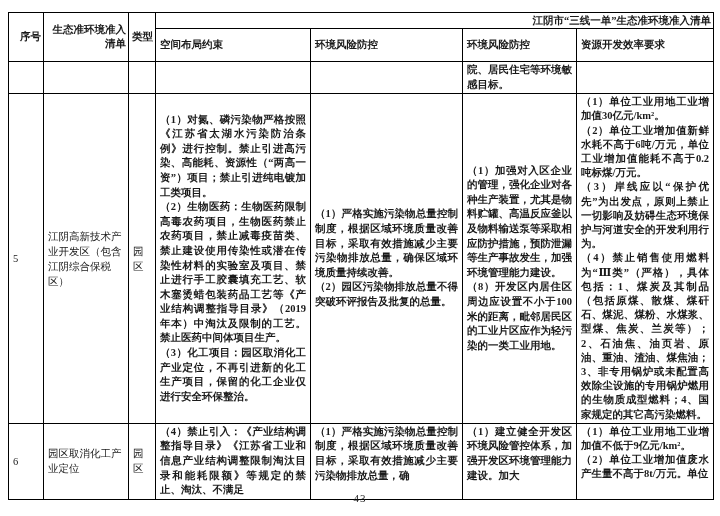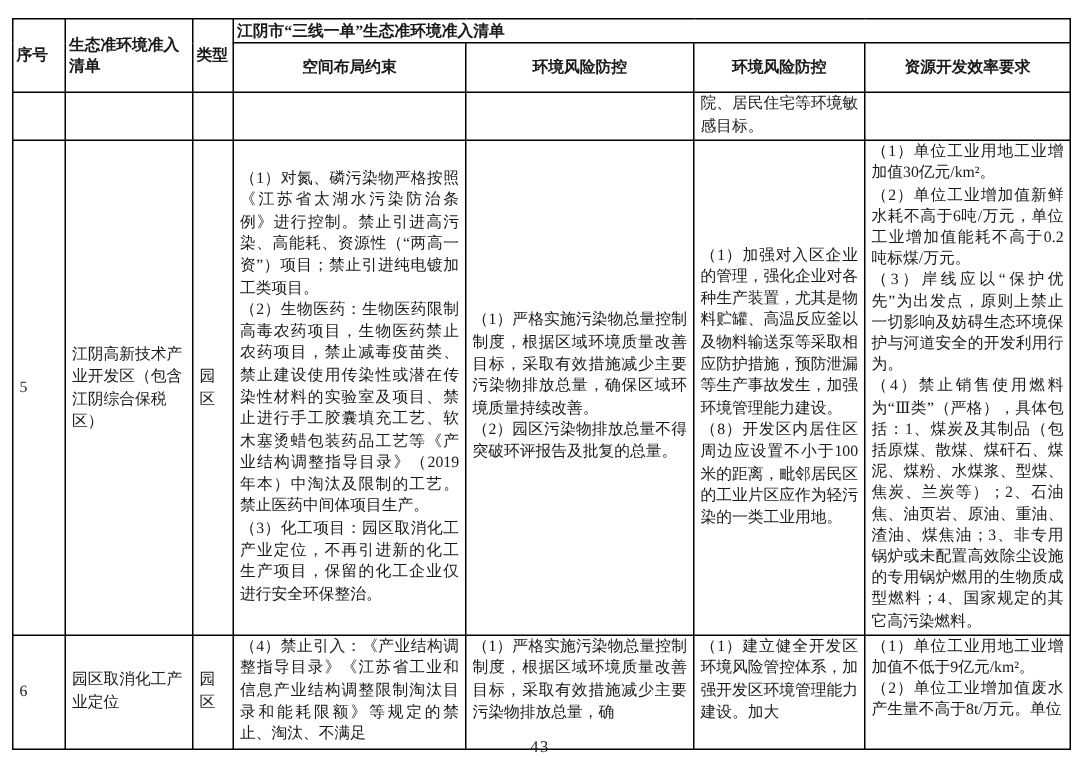--- a/index.html
+++ b/index.html
@@ -9,30 +9,31 @@
     overflow:hidden;
   }
   table.doc {
     position:absolute; left:8px; top:12px; width:705px;
     border-collapse:collapse; table-layout:fixed;
   }
   table.doc th, table.doc td {
     border:1.2px solid #000; padding:1px 4px; overflow:hidden;
     font-size:10.5px; vertical-align:middle;
   }
-  tr.title-row th { height:15px; font-weight:bold; text-align:left; padding:0 2px;margin-top:28px; }
-  tr.subheader-row th { height:30px; font-weight:bold; text-align:center; }
+  tr.title-row th { height:15px; font-weight:bold; text-align:right; padding:0 2px;margin-top:28px; }
+  tr.subheader-row th { height:30px; font-weight:bold; text-align:left; }
   th.vmerge { font-weight:bold; text-align:center; }
   tr.carryover-row td { height:29px; }
   tr.main-row-5 td { height:326px; }
   tr.main-row-6 td { height:64px; vertical-align:top; }
   td.center { text-align:left; line-height:15px; }
   td.body {
     text-align:justify; line-height:14.6px; white-space:pre-line;
     padding:2px 5px;
+    font-weight:bold;
   }
   td.body-sm { line-height:14.2px; }
   .pageno {
     position:absolute; left:0; top:492px; width:720px; text-align:center;
     font-size:11px; letter-spacing:1px;
   }
 </style>
 </head>
 <body>
 

